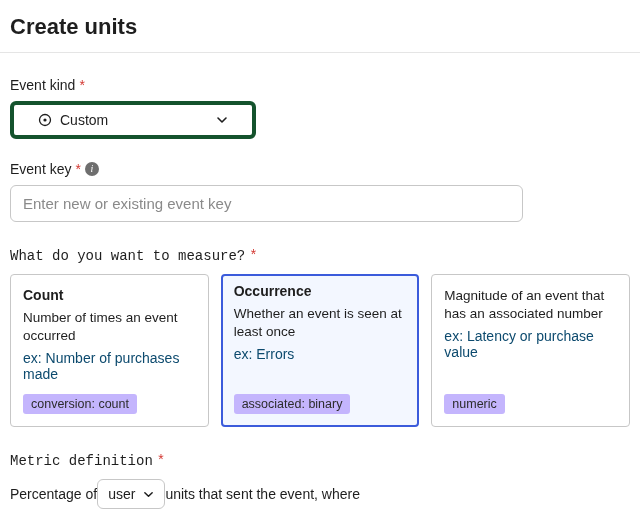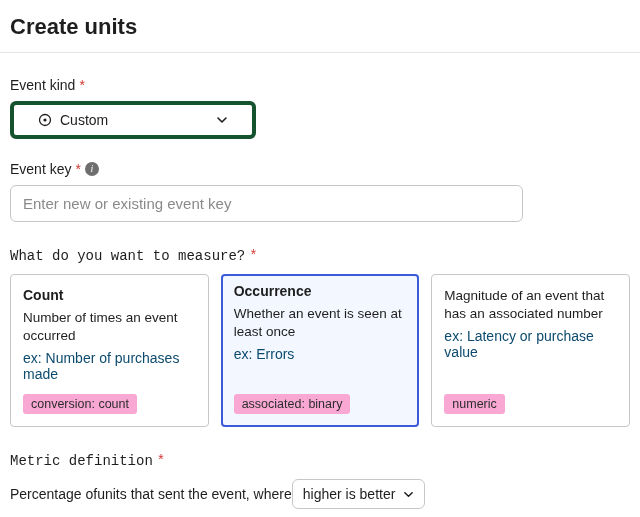--- a/index.html
+++ b/index.html
@@ -85,21 +85,21 @@
     border: 2px solid #3b5bdb;
     background: #f3f7ff;
     padding: 7px 11px 11px 11px;
   }
   .card-title { font-weight: 700; font-size: 14px; margin-bottom: 6px; }
   .card-desc { font-size: 13.5px; line-height: 1.3; margin-bottom: 6px; }
   .card-ex { font-size: 14px; color: #0c4a6e; margin-bottom: auto; }
   .tag {
     align-self: flex-start;
     margin-top: 12px;
-    background: #f9a8d4;
+    background: #c4b5fd;
     border-radius: 3px;
     padding: 3px 8px;
     font-size: 12.5px;
     color: #2c2c2c;
   }
   .def-row {
     display: flex;
     align-items: center;
     font-size: 14px;
     flex-wrap: wrap;
@@ -198,24 +198,24 @@
 
   </div>
 
   
   <div class="section-label">
     <span>Metric definition</span>
     <span class="req">*</span>
   </div>
   <div class="def-row">
     <span>Percentage of</span>
-    <span>units that sent the event, where</span>
     <span class="mini-select">
-      <span>higher is better</span>
+      <span>user</span>
       <span>
         <svg width="11" height="11" viewBox="0 0 12 12">
             <path d="M2 4l4 4 4-4" fill="none" stroke="#1e1e1e" stroke-width="1.6" stroke-linecap="round" stroke-linejoin="round"></path>
           </svg>
       </span>
     </span>
+    <span>units that sent the event, where</span>
   </div>
 
 </div>
 
 </body></html>

